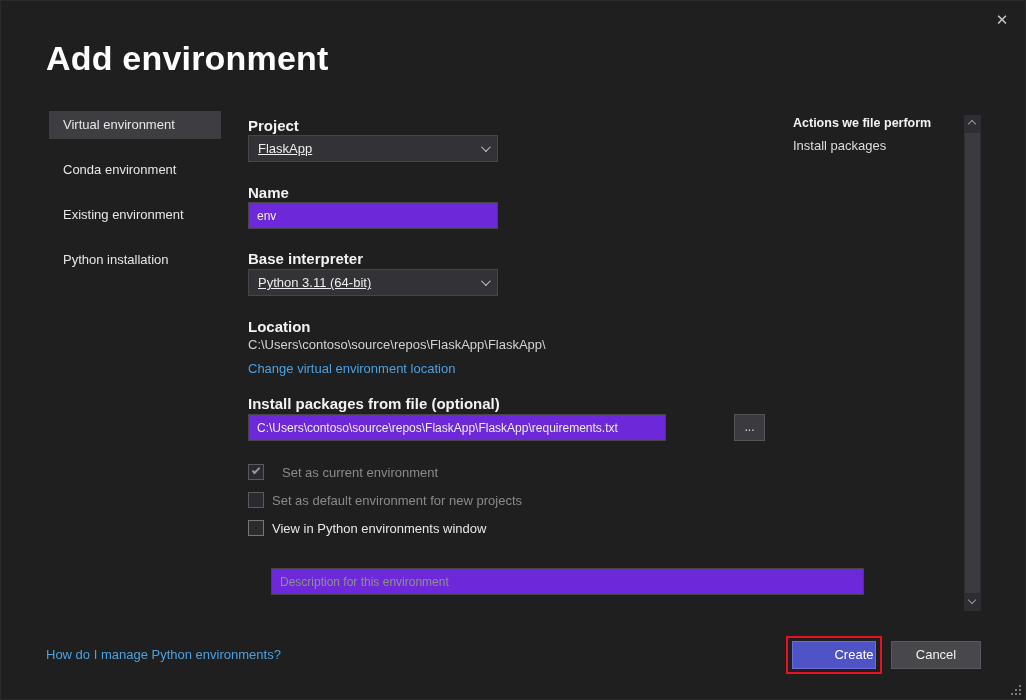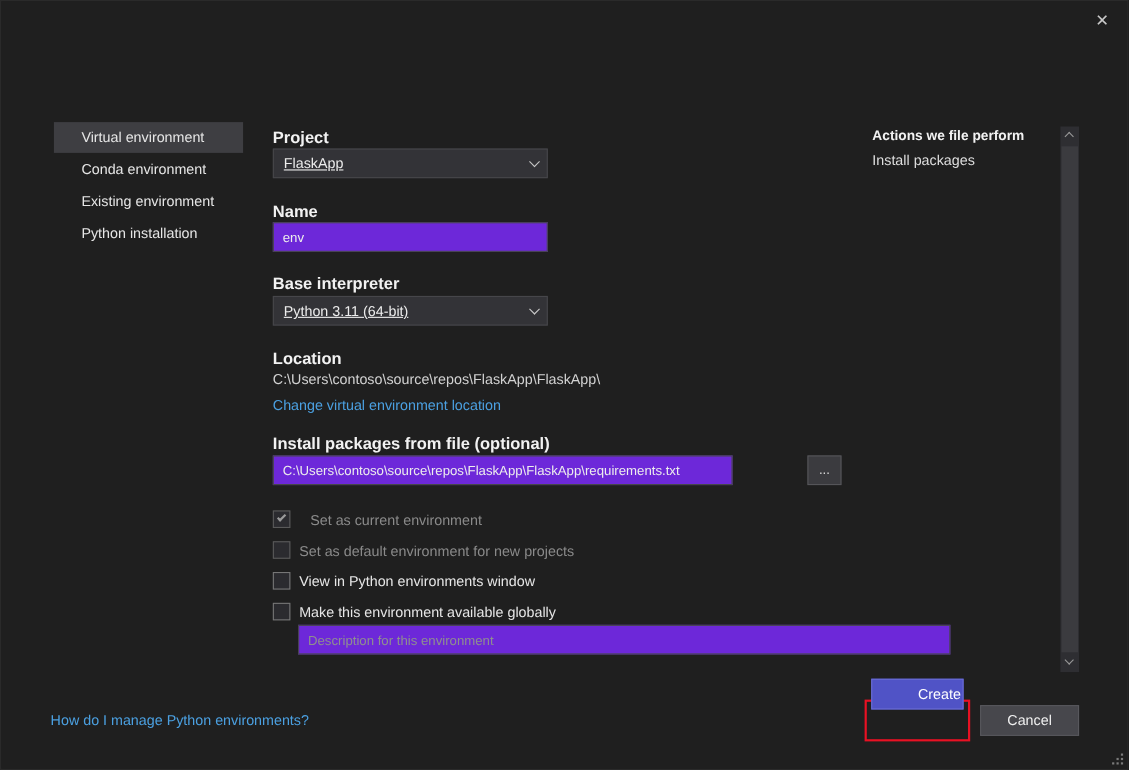--- a/index.html
+++ b/index.html
@@ -18,22 +18,22 @@
     color:#c8c8c8; font-size:15px; line-height:22px; text-align:center; cursor:pointer;
   }
   .title {
     position:absolute; left:45px; top:38px;
     font-size:34px; font-weight:600; color:#ffffff; letter-spacing:0.2px;
   }
 
   
   .sidebar { position:absolute; left:48px; top:110px; width:172px; }
   .side-item {
-    height:28px; line-height:28px; padding-left:25px;
-    font-size:13px; color:#e6e6e6; cursor:pointer; margin-bottom:1px;
+    height:28px; line-height:28px; padding-left:14px;
+    font-size:13px; color:#e6e6e6; cursor:pointer; margin-bottom:17px;
   }
   .side-item.selected { background:#3e3e42; }
 
   
   .label {
     position:absolute; left:247px;
     font-size:15px; font-weight:700; color:#f2f2f2;
   }
   .control {
     position:absolute; left:247px; height:27px;
@@ -109,21 +109,21 @@
   .help-link { position:absolute; left:45px; top:646px; }
   .annotation-box {
     position:absolute; left:785px; top:635px; width:96px; height:38px;
     border:2px solid #e81123; pointer-events:none;
   }
   .btn {
     position:absolute; height:28px; font-size:13px; text-align:center;
     line-height:26px; cursor:pointer;
   }
   .btn-create {
-    left:791px; top:616px; width:84px;
+    left:791px; top:640px; width:84px;
     background:#5053c6; border:1px solid #6a6dd4; color:#ffffff;padding-left:40px;
   }
   .btn-cancel {
     left:890px; top:640px; width:90px;
     background:#47474c; border:1px solid #58585d; color:#f0f0f0;
   }
 
   
   .grip { position:absolute; right:2px; bottom:2px; width:14px; height:14px; }
   .grip i {
@@ -132,20 +132,21 @@
                 2px 10px 0 #7a7a7a, 6px 10px 0 #7a7a7a, 10px 10px 0 #7a7a7a;
   }
 </style>
 </head>
 <body>
 
 <div class="window">
 
   <div class="close-btn">✕</div>
 
+  <div class="title">Add environment</div>
 
   <div class="sidebar">
     <div class="side-item selected">Virtual environment</div>
     <div class="side-item">Conda environment</div>
     <div class="side-item">Existing environment</div>
     <div class="side-item">Python installation</div>
   </div>
 
   <div class="label" style="top:116px;">Project</div>
   <div class="control dropdown" style="top:134px; width:250px;">
@@ -176,24 +177,20 @@
       </span>
     <span class="cb-label disabled">Set as current environment</span>
   </div>
   <div class="checkbox-row" style="top:491px;">
     <span class="checkbox disabled"></span>
     <span class="cb-label disabled">Set as default environment for new projects</span>
   </div>
   <div class="checkbox-row" style="top:519px;">
     <span class="checkbox"></span>
     <span class="cb-label">View in Python environments window</span>
-  </div>
-  <div class="checkbox-row" style="top:547px;">
-    <span class="checkbox"></span>
-    <span class="cb-label">Make this environment available globally</span>
   </div>
 
   <input class="text-input" style="position: absolute; left: 270px; top: 567px; width: 593px; height: 27px;" placeholder="Description for this environment">
 
   <div class="actions-panel">
     <div class="actions-title">Actions we file perform</div>
     <div class="action-item">Install packages</div>
   </div>
 
   <div class="scrollbar">

